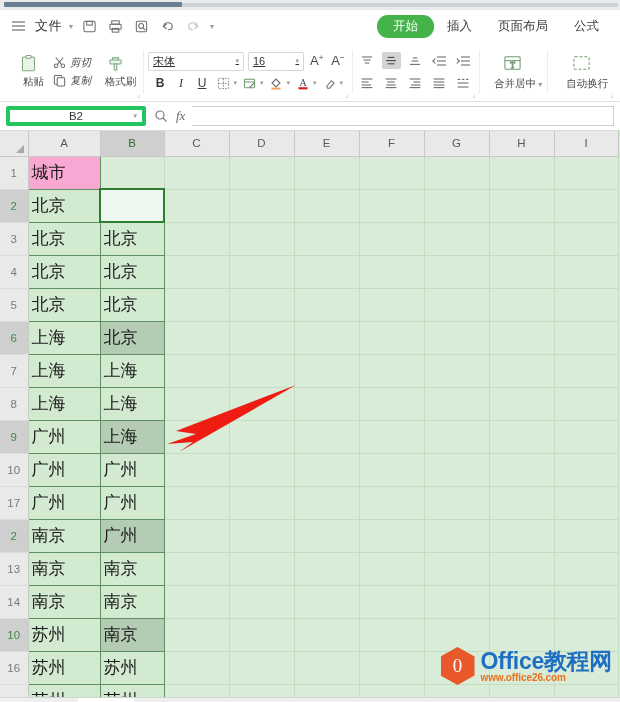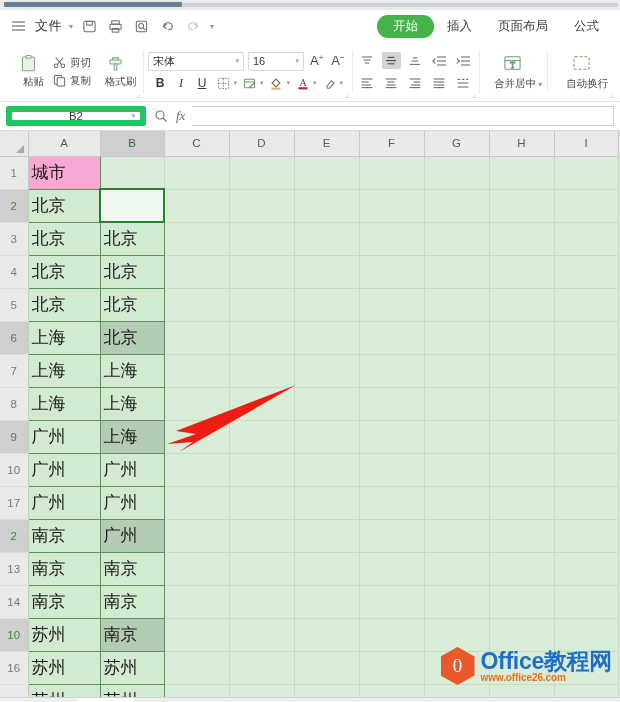--- a/index.html
+++ b/index.html
@@ -30,26 +30,26 @@
   .ribtab.active { background:#44b349; color:#fff; border-radius:11px; padding:3px 16px; font-size:12.5px; }
 
   
   .ribbon { height:60px; background:#fff; border-bottom:1px solid #e3e3e3; display:flex; align-items:stretch; position:relative; }
   .grp { display:flex; align-items:center; position:relative; padding:0 6px; }
   .grp + .grp::before { content:""; position:absolute; left:0; top:8px; bottom:8px; width:1px; background:#ececec; }
 
   .bigbtn { width:44px; display:flex; flex-direction:column; align-items:center; justify-content:center; gap:2px; }
   .bigbtn .lbl { font-size:10.5px; color:#4a4a4a; white-space:nowrap;margin-left:11px; }
   .smallcol { display:flex; flex-direction:column; justify-content:center; gap:3px; padding:0 2px; }
-  .smallbtn { display:flex; align-items:center; gap:3px; }
+  .smallbtn { display:flex; align-items:center; gap:3px;font-style:italic; }
   .smallbtn .lbl { font-size:10.5px; color:#4a4a4a; white-space:nowrap; }
 
   .fontgrp { display:flex; flex-direction:column; justify-content:center; gap:4px; padding:0 5px; }
   .fontrow1 { display:flex; align-items:center; gap:4px; }
-  .fsel { height:19px; border:1px solid #d6d6d6; background:#fff; border-radius:2px; display:flex; align-items:center; padding:0 4px; font-size:11px; color:#333; }
+  .fsel { height:19px; border:1px solid #d6d6d6; background:#fff; border-radius:2px; display:flex; align-items:center; padding:0 4px; font-size:11px; color:#333;text-decoration:underline; }
   .fsel.name { width:96px; }
   .fsel.size { width:56px; }
   .fsel .v { flex:1; }
   .fsel .cd { font-size:7px; color:#9b9b9b; }
   .aplus { font-size:13px; color:#4a4a4a; padding:0 2px; position:relative; }
   .aplus sup { font-size:8px; }
   .fontrow2 { display:flex; align-items:center; gap:4px; }
   .fbtn { width:17px; height:17px; display:flex; align-items:center; justify-content:center; font-size:12px; color:#3a3a3a; }
   .fbtn.b { font-weight:bold; }
   .fbtn.i { font-style:italic; font-family:"Liberation Serif", serif; }
@@ -58,21 +58,21 @@
 
   .aligngrp { display:flex; flex-direction:column; justify-content:center; gap:5px; padding:0 6px; }
   .alignrow { display:flex; align-items:center; gap:5px; }
   .abtn { width:19px; height:17px; display:flex; align-items:center; justify-content:center; border-radius:2px; }
   .abtn.sel { background:#d3d3d3; }
 
   .collapse { position:absolute; right:3px; bottom:2px; font-size:8px; color:#bdbdbd; }
 
   
   .fbar { height:29px; background:#fff; border-bottom:1px solid #dcdcdc; display:flex; align-items:center; padding:0 6px; gap:7px; }
-  .namebox { width:140px; height:20px; border:6px solid #22c55e; border-radius:2px; background:#fff; display:flex; align-items:center; justify-content:center; position:relative; font-size:11.5px; color:#333; }
+  .namebox { width:140px; height:20px; border:4px solid #22c55e; border-radius:2px; background:#fff; display:flex; align-items:center; justify-content:center; position:relative; font-size:11.5px; color:#333; }
   .namebox .cd { position:absolute; right:5px; font-size:7px; color:#9b9b9b; }
   .fx { font-family:"Liberation Serif", serif; font-style:italic; font-size:13px; color:#6a6a6a; }
   .finput { flex:1; height:20px; border:1px solid #cfcfcf; border-left:none; background:#fff; }
 
   
   .gridwrap { position:relative; height:566px; background:#d9ecd7; overflow:hidden; }
   table.sheet { border-collapse:collapse; table-layout:fixed; }
   .corner { width:28px; height:25px; background:#e9e9e9; border-right:1px solid #c8c8c8; border-bottom:1px solid #c8c8c8; position:relative; }
   .corner .tri { position:absolute; right:4px; bottom:3px; width:0; height:0; border-left:8px solid transparent; border-bottom:8px solid #a9a9a9; }
   th.colh { height:25px; background:#e9e9e9; border-right:1px solid #c8c8c8; border-bottom:1px solid #c8c8c8; font-size:11.5px; font-weight:normal; color:#5a5a5a; }

